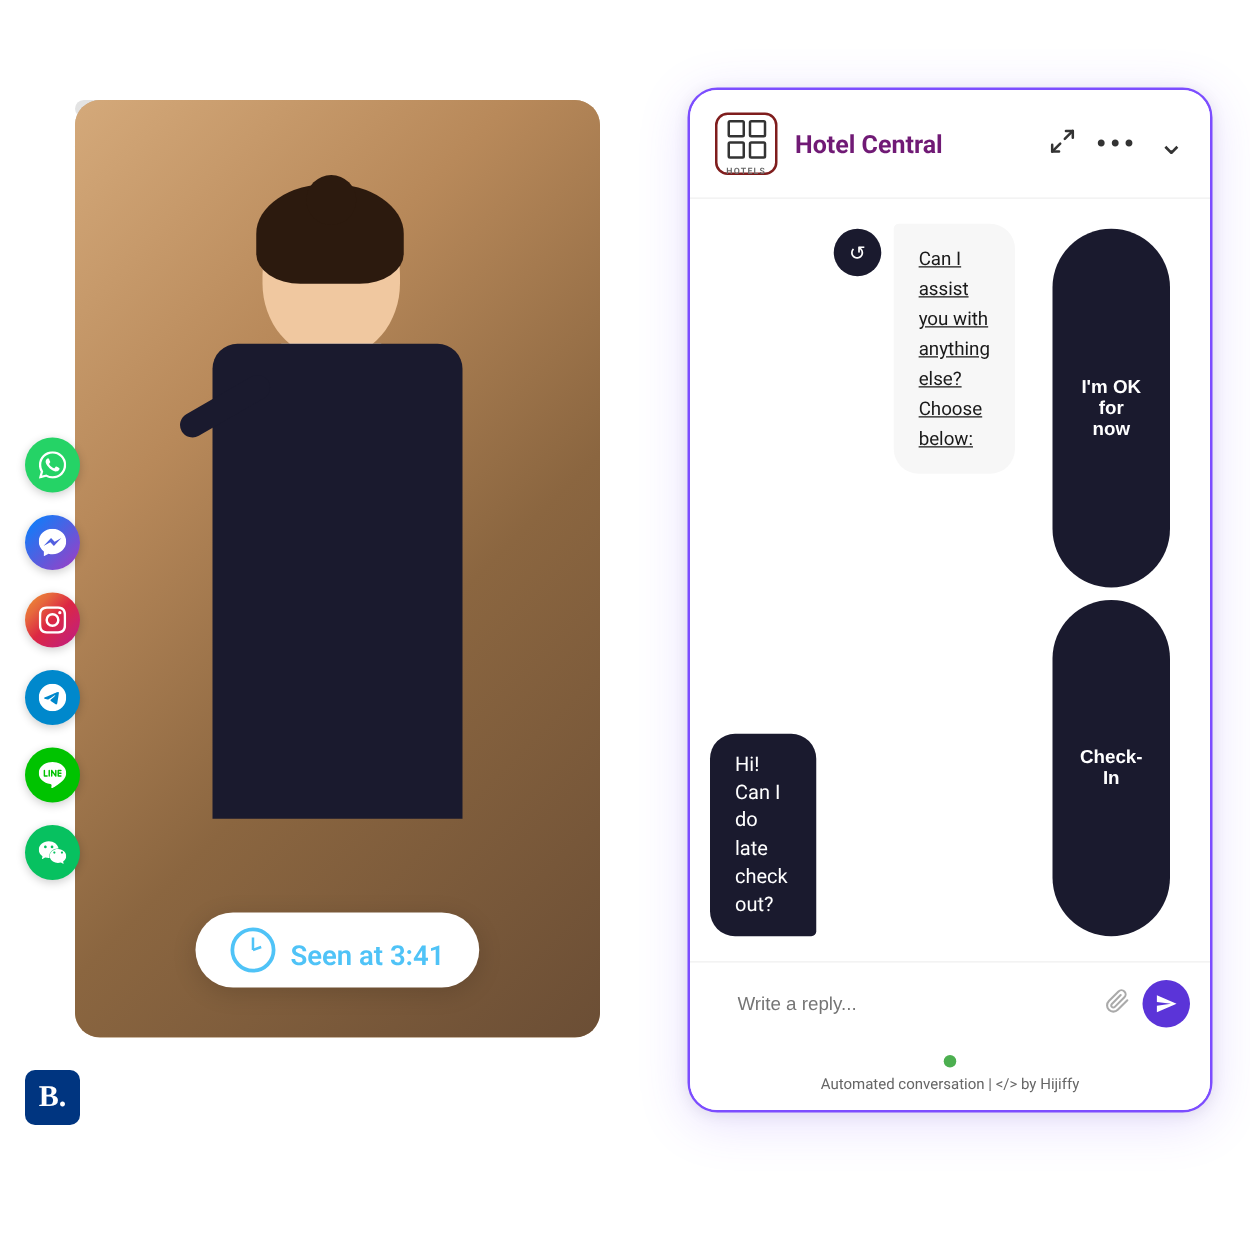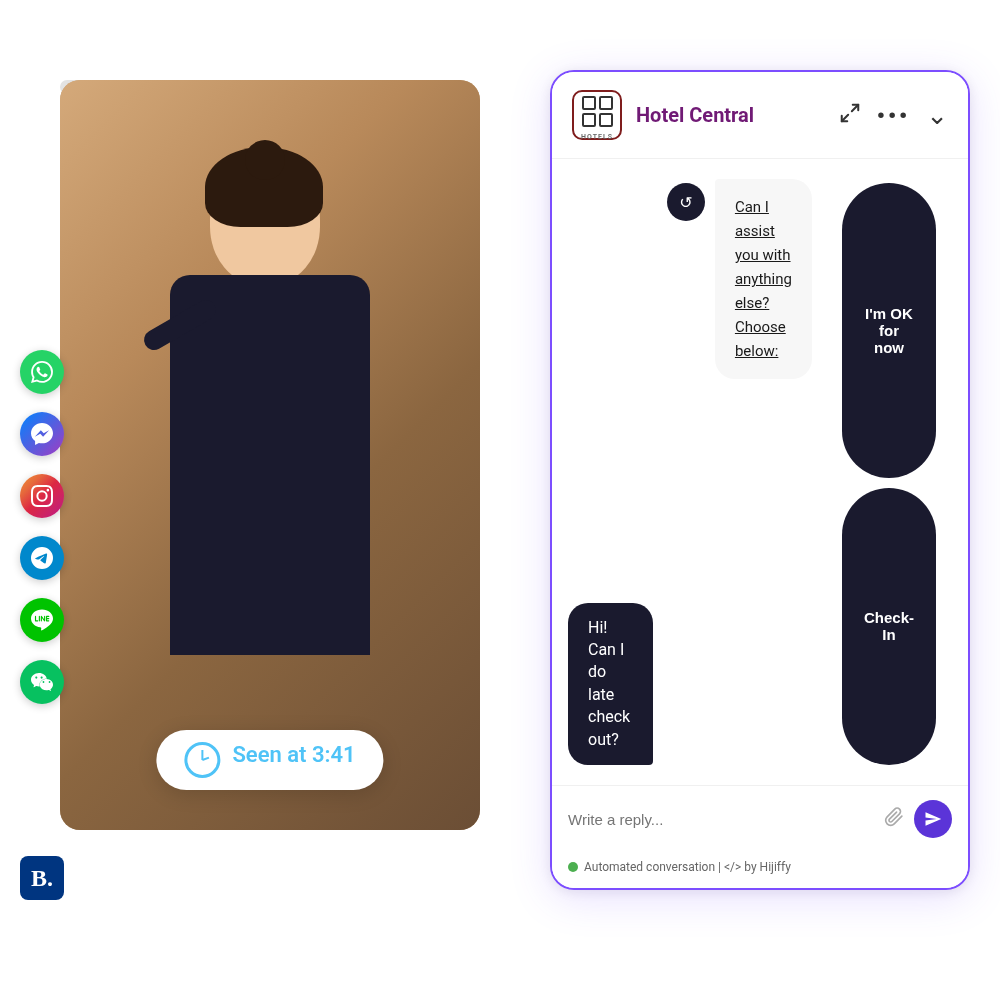--- a/index.html
+++ b/index.html
@@ -106,21 +106,21 @@
     
     .seen-badge {
       position: absolute;
       bottom: 40px;
       left: 50%;
       transform: translateX(-50%);
       background: white;
       border-radius: 50px;
       padding: 12px 28px;
       display: flex;
-      align-items: flex-start;
+      align-items: flex-end;
       gap: 12px;
       box-shadow: 0 4px 20px rgba(0,0,0,0.15);
       white-space: nowrap;
       min-width: 220px;
     }
     .seen-clock-icon {
       width: 36px;
       height: 36px;
       border: 3px solid #4fc3f7;
       border-radius: 50%;
@@ -357,20 +357,21 @@
       gap: 10px;
       background: white;
     }
     .chat-input {
       flex: 1;
       border: none;
       outline: none;
       font-size: 15px;
       color: #0c4a6e;
       background: transparent;
+      margin-left: 22px;
     }
     .attach-icon {
       font-size: 20px;
       color: #aaa;
       cursor: pointer;
     }
     .send-btn {
       width: 38px;
       height: 38px;
       background: #5b34d8;
@@ -387,20 +388,21 @@
       fill: white;
     }
 
     
     .chat-footer {
       padding: 8px 16px 14px;
       display: flex;
       align-items: center;
       gap: 6px;
       background: white;
+      flex-direction: column;
     }
     .green-dot {
       width: 10px;
       height: 10px;
       background: #4caf50;
       border-radius: 50%;
       flex-shrink: 0;
     }
     .footer-text {
       font-size: 12px;

